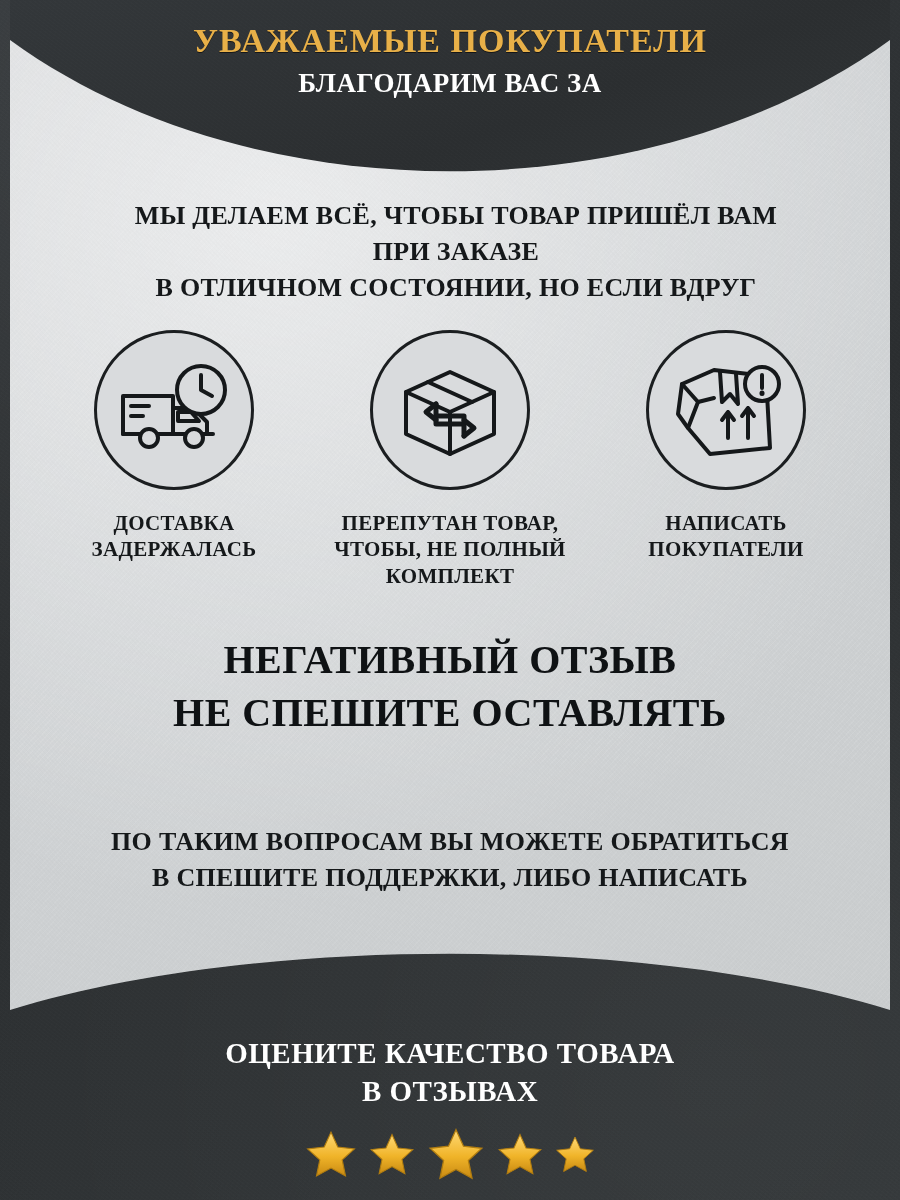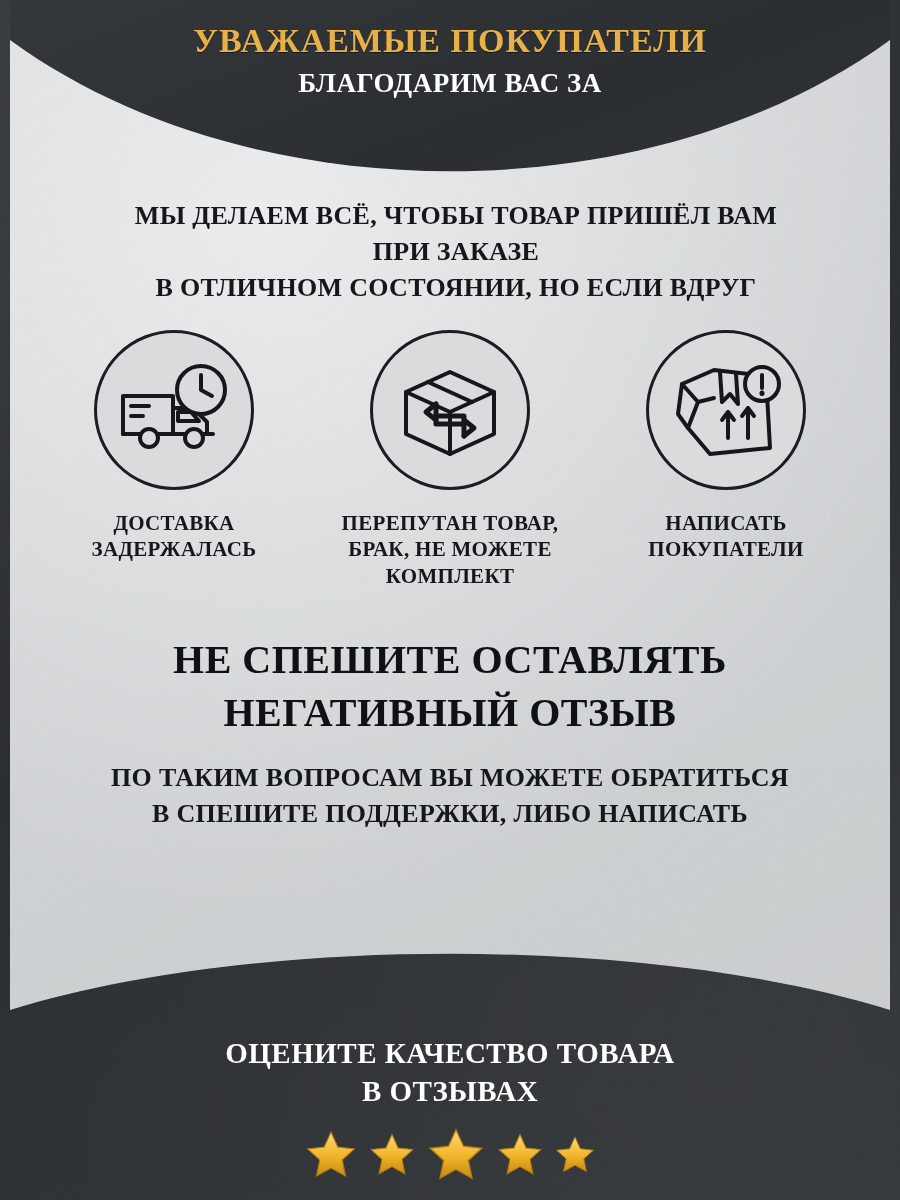--- a/index.html
+++ b/index.html
@@ -162,21 +162,21 @@
     text-align: center;
     font-size: 40px;
     font-weight: bold;
     color: #0f1214;
     line-height: 1.32;
     letter-spacing: .5px;
   }
 
   .support-text {
     position: absolute;
-    top: 760px;
+    top: 824px;
     left: 50px;
     right: 50px;
     text-align: center;
     font-size: 26px;
     font-weight: bold;
     color: #15181a;
     line-height: 1.4;
     letter-spacing: .3px;
   }
 
@@ -273,21 +273,21 @@
 
             <path d="M46 46 L46 66 L74 66" stroke-width="5"></path>
             <path d="M74 78 L74 58 L46 58" stroke-width="5"></path>
             <path d="M46 46 L36 54 L46 62" stroke-width="5"></path>
             <path d="M74 78 L84 70 L74 62" stroke-width="5"></path>
           </g>
         </svg>
       </div>
       <div class="icon-caption">
         <div>ПЕРЕПУТАН ТОВАР,</div>
-        <div>БРАК, НЕ МОЖЕТЕ</div>
+        <div>ЧТОБЫ, НЕ ПОЛНЫЙ</div>
         <div>КОМПЛЕКТ</div>
       </div>
     </div>
 
     <div class="icon-cell">
       <div class="icon-circle">
         <svg width="112" height="104" viewBox="0 0 112 104">
           <g fill="none" stroke="#15181a" stroke-width="4" stroke-linejoin="round" stroke-linecap="round">
 
             <path d="M12 26 L44 12 L96 18 L100 90 L40 96 L18 70 L8 56 Z"></path>
@@ -308,22 +308,22 @@
       </div>
       <div class="icon-caption">
         <div>НАПИСАТЬ</div>
         <div>ПОКУПАТЕЛИ</div>
       </div>
     </div>
 
   </div>
 
   <div class="big-title">
+    <div>НЕГАТИВНЫЙ ОТЗЫВ</div>
     <div>НЕ СПЕШИТЕ ОСТАВЛЯТЬ</div>
-    <div>НЕГАТИВНЫЙ ОТЗЫВ</div>
   </div>
 
   <div class="support-text">
     <div>ПО ТАКИМ ВОПРОСАМ ВЫ МОЖЕТЕ ОБРАТИТЬСЯ</div>
     <div>В СПЕШИТЕ ПОДДЕРЖКИ, ЛИБО НАПИСАТЬ</div>
   </div>
 
   <div class="footer">
     <div class="footer-title">
       <div>ОЦЕНИТЕ КАЧЕСТВО ТОВАРА</div>

